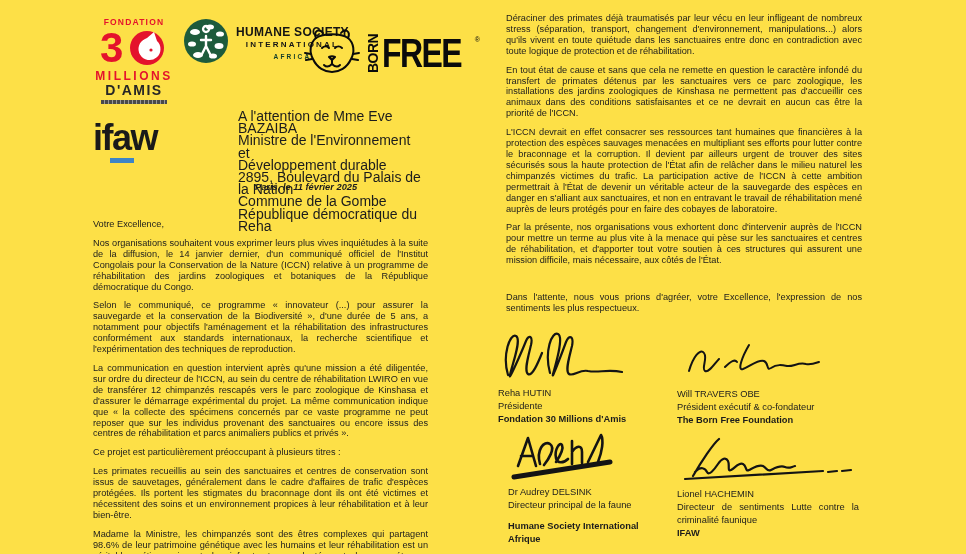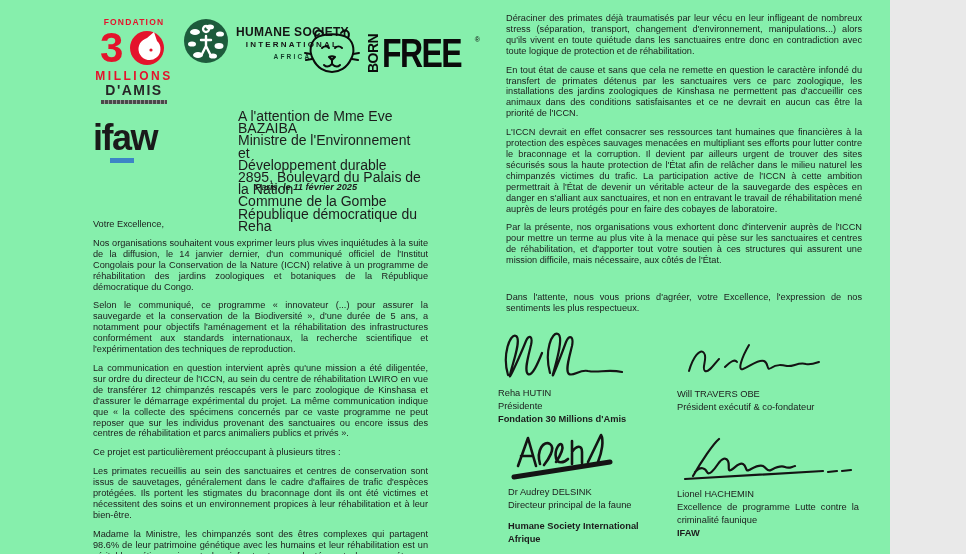--- a/index.html
+++ b/index.html
@@ -1,17 +1,17 @@
 <!DOCTYPE html>
 <html><head>
 <meta charset="utf-8">
 <style>
   html,body{margin:0;padding:0;background:#e9e9e9;}
   .sheet{
-    position:relative;width:890px;height:554px;background:#86efac;
+    position:relative;width:966px;height:554px;background:#fde047;
     font-family:"Liberation Sans",sans-serif;color:#1c1c1c;overflow:hidden;
   }
   
   .fondation{position:absolute;left:93px;top:18px;width:82px;text-align:center;color:#e4132c;line-height:1;}
   .fondation .f-top{font-size:8.5px;font-weight:bold;letter-spacing:1.2px;}
   .fondation .f-num{margin:1px 0 0 0;}
   .fondation .f-mill{font-size:12px;font-weight:bold;letter-spacing:2.5px;margin-top:1px;}
   .fondation .f-amis{font-size:14px;font-weight:bold;letter-spacing:1.5px;color:#262626;margin-top:1px;}
   .fondation .f-tag{height:4px;margin:3px 8px 0 8px;background:repeating-linear-gradient(90deg,#4a4a4a 0 3px,#9a9a9a 3px 4px);}
   .hsi{position:absolute;left:183px;top:18px;display:flex;align-items:center;gap:7px;}
@@ -148,20 +148,21 @@
     </div>
   </div>
 
   <div class="sig" style="left:677px;top:335px;width:185px;">
     <svg class="sig-svg" width="150" height="46" viewBox="0 0 150 46">
       <path stroke-width="2" d="M12 36 C16 22 23 13 27 18 C31 23 24 34 28 36 C32 38 38 28 42 24 M48 32 C54 26 58 24 60 27 M72 10 C65 22 60 36 66 34 C74 31 81 24 87 26 C92 28 89 36 94 33 C100 29 105 30 110 31 C116 32 121 27 129 29 C134 30 139 28 142 27"></path>
     </svg>
     <div class="s-text" style="margin-top:7px;">
       <div class="s-name">Will TRAVERS OBE</div>
       <div class="s-title">Président exécutif &amp; co-fondateur</div>
+      <div class="s-org">The Born Free Foundation</div>
     </div>
   </div>
 
   <div class="sig" style="left:508px;top:428px;width:170px;">
     <svg class="sig-svg" width="118" height="54" viewBox="0 0 118 54">
       <path stroke-width="2.6" d="M10 38 L20 10 L28 38 M13 28 L25 28 M32 36 C28 22 36 12 42 16 C48 20 40 32 36 37 M48 34 C52 28 56 21 54 17 C52 13 46 22 48 30 C49 36 56 35 60 31 M64 36 L64 13 M64 24 C68 18 74 16 74 24 L74 35 M80 34 L93 7 M93 7 C96 12 94 24 90 34"></path>
       <path stroke-width="5" d="M6 49 L102 34"></path>
     </svg>
     <div class="s-text">
       <div class="s-name">Dr Audrey DELSINK</div>
@@ -170,18 +171,18 @@
     </div>
   </div>
 
   <div class="sig" style="left:677px;top:434px;width:185px;">
     <svg class="sig-svg" width="182" height="48" viewBox="0 0 182 48">
       <path stroke-width="2.2" d="M16 42 C24 28 36 10 42 5 M18 38 C24 32 28 34 30 38 C32 42 37 36 41 30 C45 24 49 23 51 27 C53 31 50 38 54 36 C58 34 62 28 66 30 C70 32 68 38 72 36 C76 34 82 30 86 32 C90 34 90 38 94 36 C98 34 103 31 108 33 C112 35 114 33 118 32"></path>
       <path stroke-width="2.2" d="M8 45 L146 37 M151 38 l9 -1 M165 37 l9 -1"></path>
     </svg>
     <div class="s-text" style="margin-top:6px;">
       <div class="s-name">Lionel HACHEMIN</div>
-      <div class="s-title just" style="width:182px;">Excellence de programme Lutte contre la criminalité faunique</div>
+      <div class="s-title just" style="width:182px;">Directeur de sentiments Lutte contre la criminalité faunique</div>
       <div class="s-org">IFAW</div>
     </div>
   </div>
 
 </div>
 
 </body></html>

